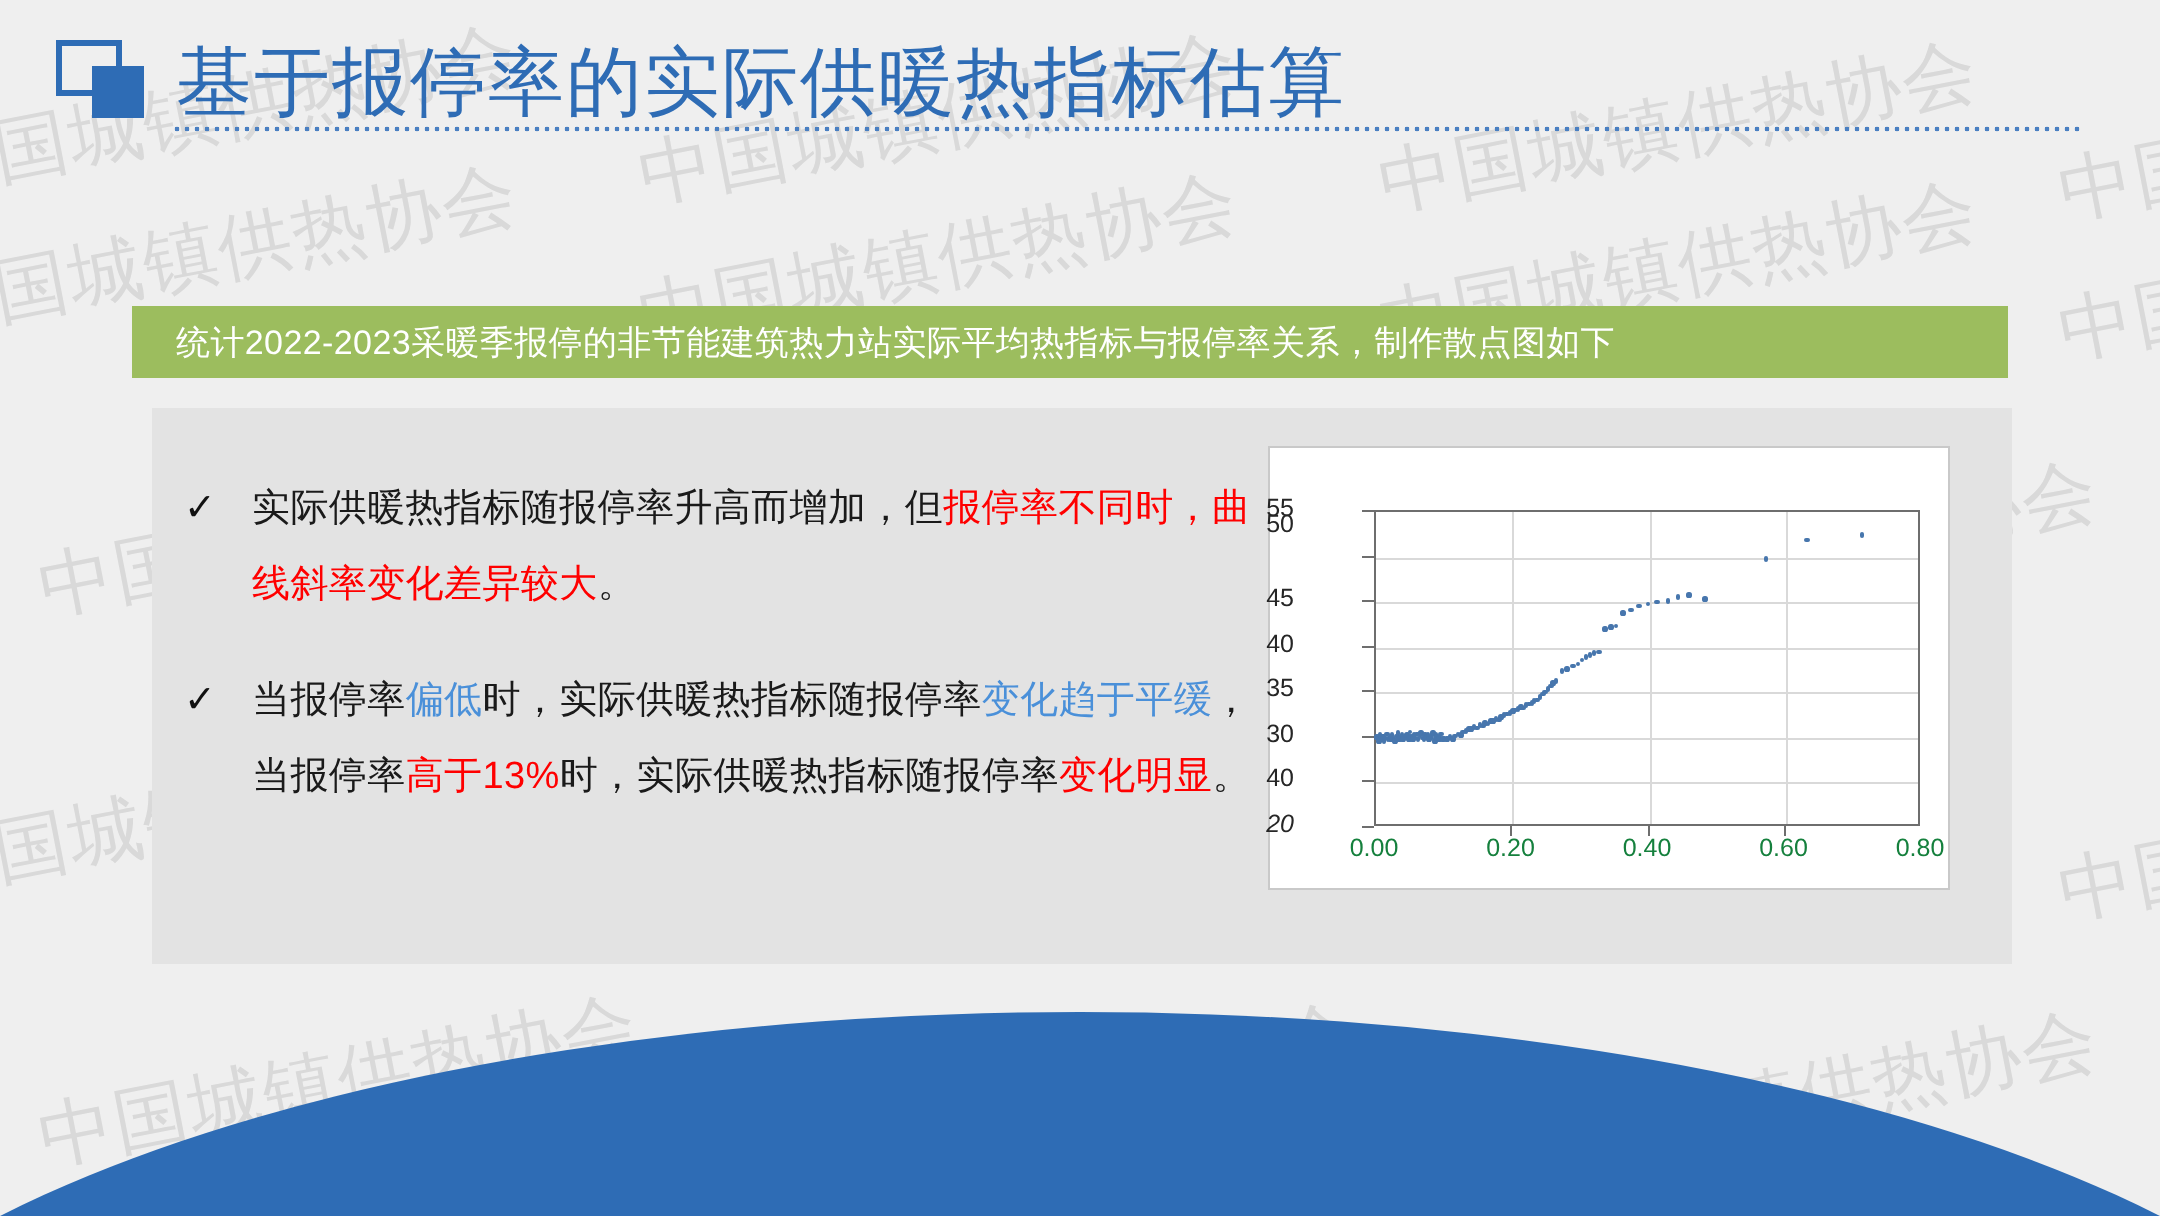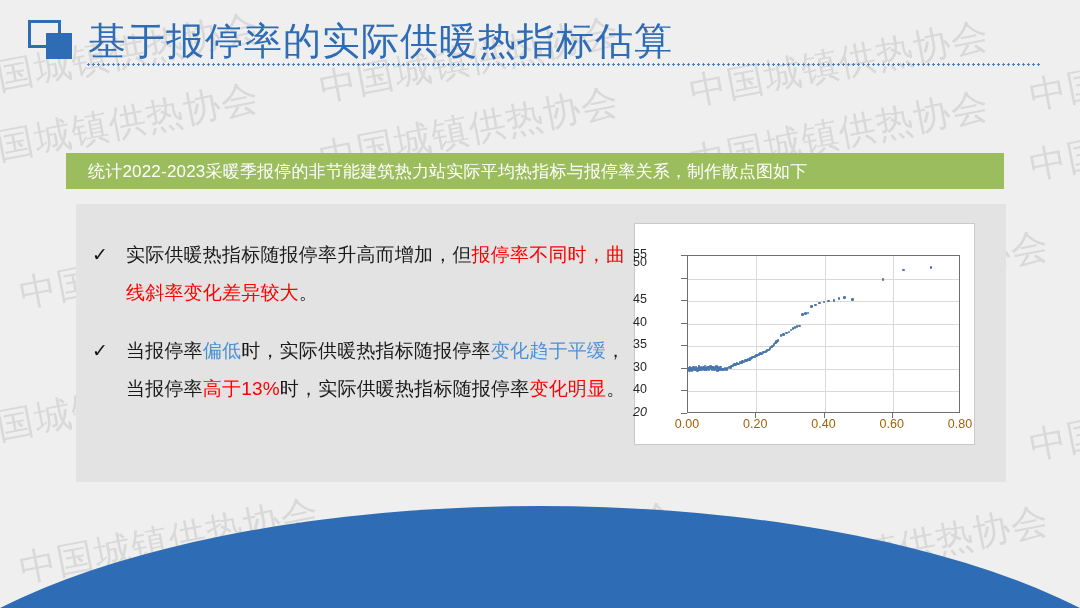--- a/index.html
+++ b/index.html
@@ -115,21 +115,21 @@
   .plot .grid-h{position:absolute;left:0;width:100%;height:1px;background:#d9d9d9;}
   .plot .grid-v{position:absolute;top:0;height:100%;width:1px;background:#d9d9d9;}
   .pt{position:absolute;width:2.6px;height:2.6px;border-radius:50%;background:#4776ad;}
   .ylab{
     position:absolute;right:327px;width:40px;text-align:right;
     font-size:12.5px;color:#262626;
   }
   .ytick{position:absolute;left:46px;width:6px;height:1px;background:#6e6e6e;}
   .xlab{
     position:absolute;width:52px;text-align:center;
-    font-size:12.5px;color:#a16207;top:193px;
+    font-size:12.5px;color:#15803d;top:193px;
   }
   .xtick{position:absolute;top:189px;width:1px;height:5px;background:#6e6e6e;}
 
   
   .wave{
     position:absolute;left:-130px;bottom:-148px;width:1340px;height:250px;
     background:#2e6cb5;border-radius:50% 50% 0 0 / 100% 100% 0 0;z-index:5;
   }
 </style>
 </head>

